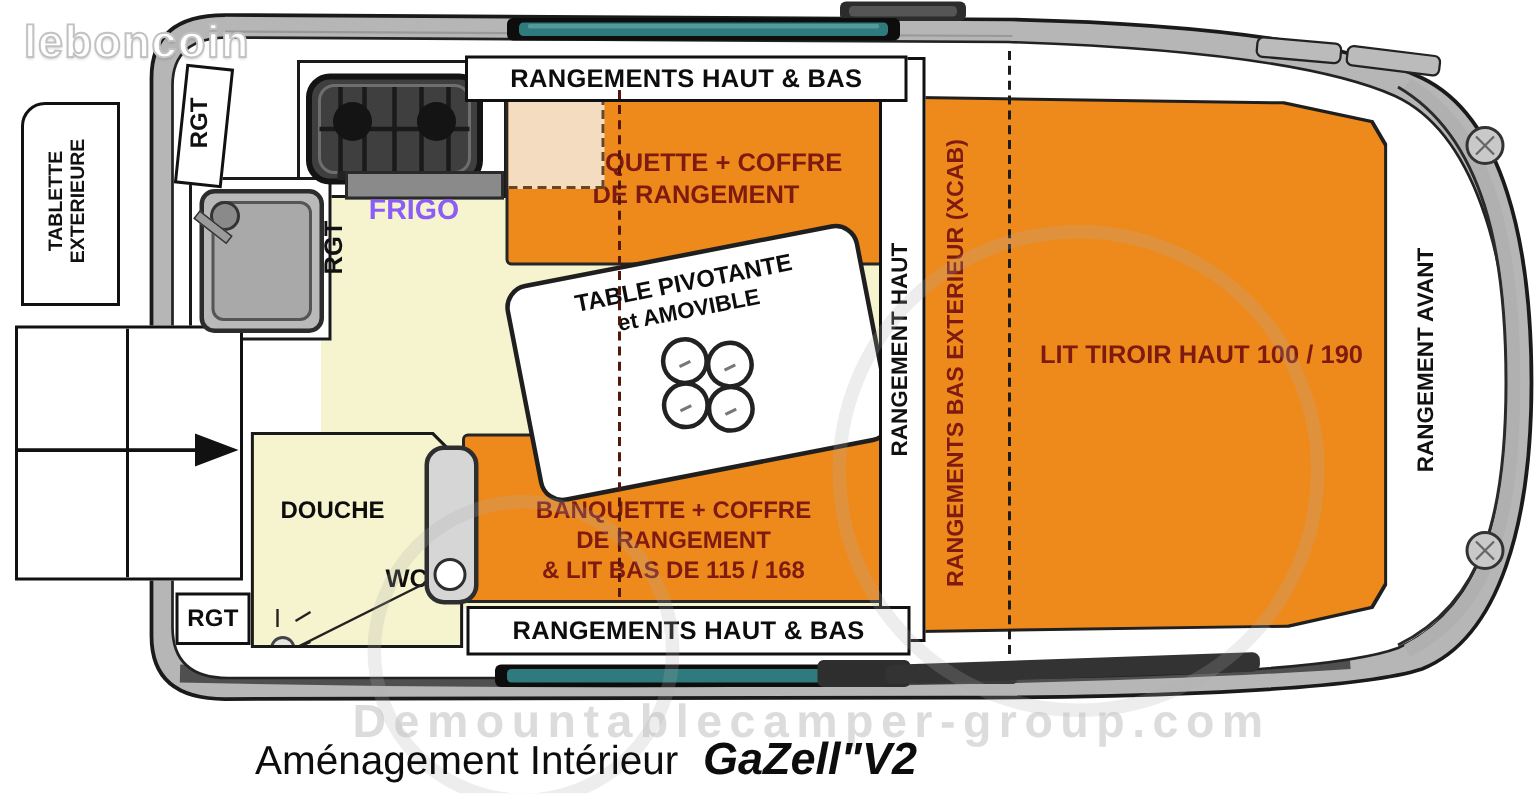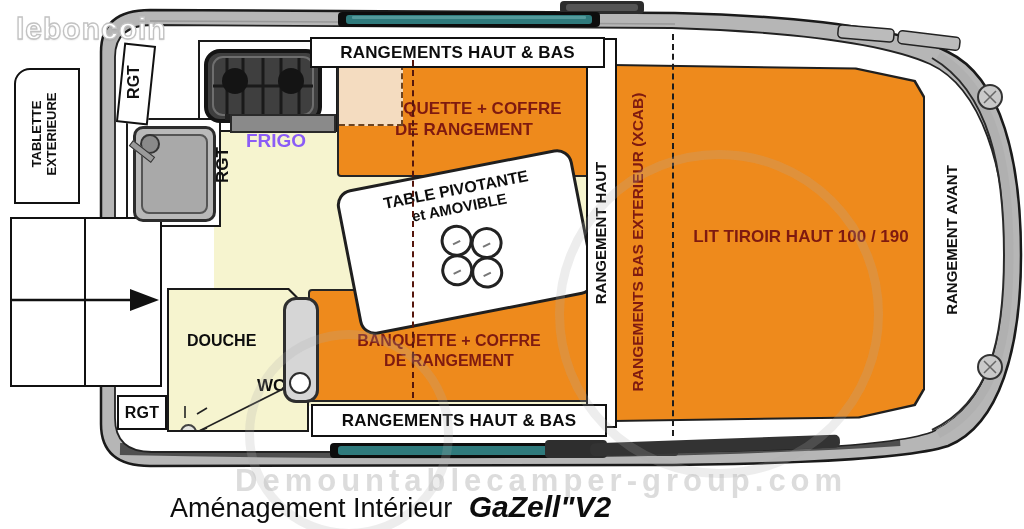--- a/index.html
+++ b/index.html
@@ -239,20 +239,21 @@
     <div class="txt">
       <div>BANQUETTE + COFFRE</div>
       <div>DE RANGEMENT</div>
     </div>
   </div>
 
   <div class="abs banq banq-bottom">
     <div class="txt">
       <div>BANQUETTE + COFFRE</div>
       <div>DE RANGEMENT</div>
+      <div>&amp; LIT BAS DE 115 / 168</div>
     </div>
   </div>
 
   <div class="abs table">
     <div class="l1">TABLE PIVOTANTE</div>
     <div class="l2">et AMOVIBLE</div>
     <div class="cup cup1"></div>
     <div class="cup cup2"></div>
     <div class="cup cup3"></div>
     <div class="cup cup4"></div>

